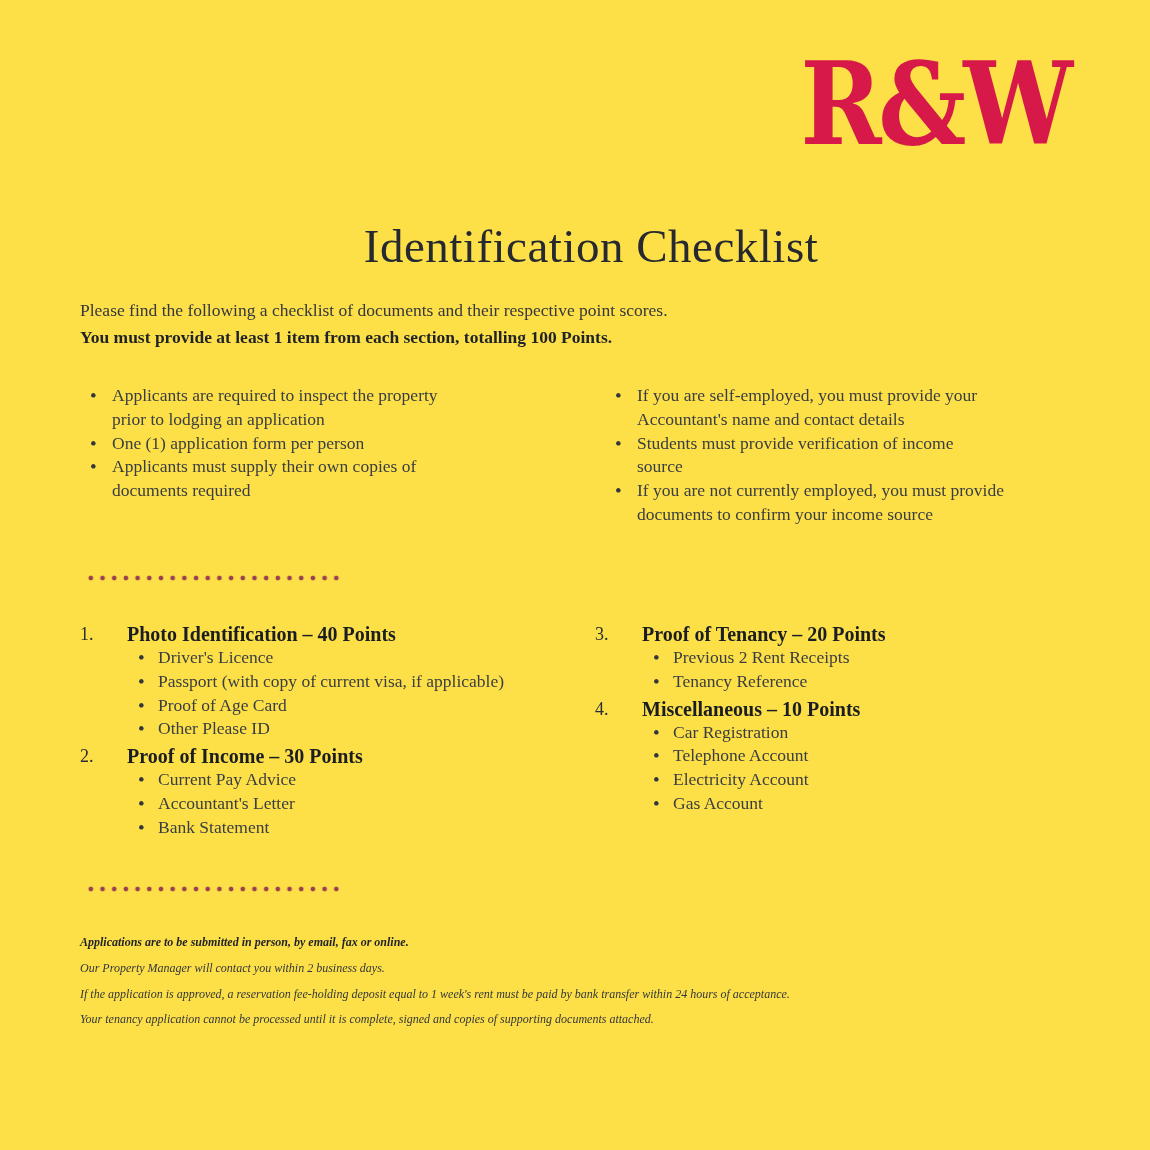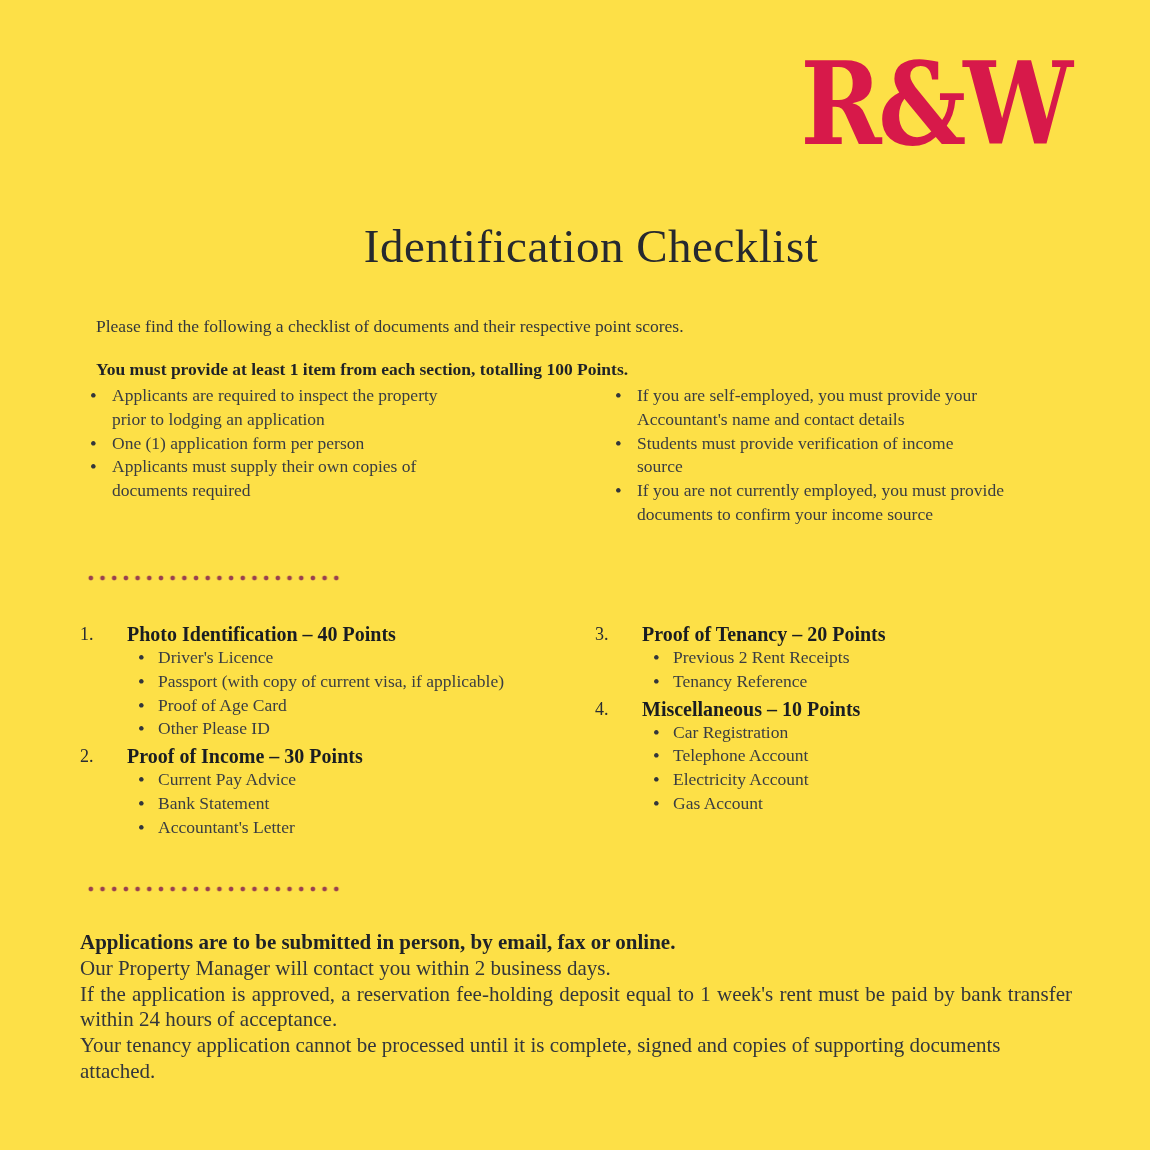--- a/index.html
+++ b/index.html
@@ -29,21 +29,21 @@
   }
   
   .title{
     position:absolute;top:205px;left:0;width:100%;
     margin:16px;text-align:center;
     font-weight:400;font-size:47px;line-height:1.1;
     color:#26292F;letter-spacing:0.5px;
   }
   
   .intro{position:absolute;top:297px;left:80px;width:1000px;font-size:17.5px;}
-  .intro p{margin:16px;line-height:27px;}
+  .intro p{margin:0;line-height:27px;}
   .intro .bold{font-weight:bold;color:#1F2227;}
   
   .notes{position:absolute;top:384px;left:0;width:1150px;}
   ul.note-list{list-style:none;margin:0;padding:0;position:absolute;top:0;}
   ul.note-list.col-l{left:80px;width:490px;}
   ul.note-list.col-r{left:605px;width:480px;}
   .note-item{
     position:relative;padding-left:32px;
     font-size:17.5px;line-height:23.8px;
     color:#3A3D42;white-space:pre-line;
@@ -74,21 +74,21 @@
   .sec-item{
     position:relative;padding-left:20px;
     font-size:17.5px;line-height:23.8px;color:#3A3D42;
   }
   .sec-item::before{
     content:"\2022";
     position:absolute;left:0;top:0;
     font-size:19px;color:#33363B;
   }
   
-  .footer{position:absolute;top:930px;left:80px;width:992px;font-size:21px;color:#33363B;}
+  .footer{position:absolute;top:930px;left:80px;width:992px;font-size:12px;color:#33363B;font-style:italic;}
   .footer p{margin:0;line-height:25.8px;}
   .footer .bold{font-weight:bold;color:#1F2227;}
   .footer .justify{text-align:justify;}
 </style>
 </head>
 <body>
 
 <div class="page">
 
   <div class="logo">R&amp;W</div>
@@ -150,23 +150,23 @@
 
         <div class="section">
           <div class="sec-head">
             <span class="sec-num">2.</span>
             <span class="sec-title">Proof of Income – 30 Points</span>
           </div>
           <ul class="sec-items">
 
               <li class="sec-item">Current Pay Advice</li>
 
+              <li class="sec-item">Accountant's Letter</li>
+
               <li class="sec-item">Bank Statement</li>
-
-              <li class="sec-item">Accountant's Letter</li>
             </ul>
         </div>
       </div>
     <div class="sec-col col-r">
 
         <div class="section">
           <div class="sec-head">
             <span class="sec-num">3.</span>
             <span class="sec-title">Proof of Tenancy – 20 Points</span>
           </div>

